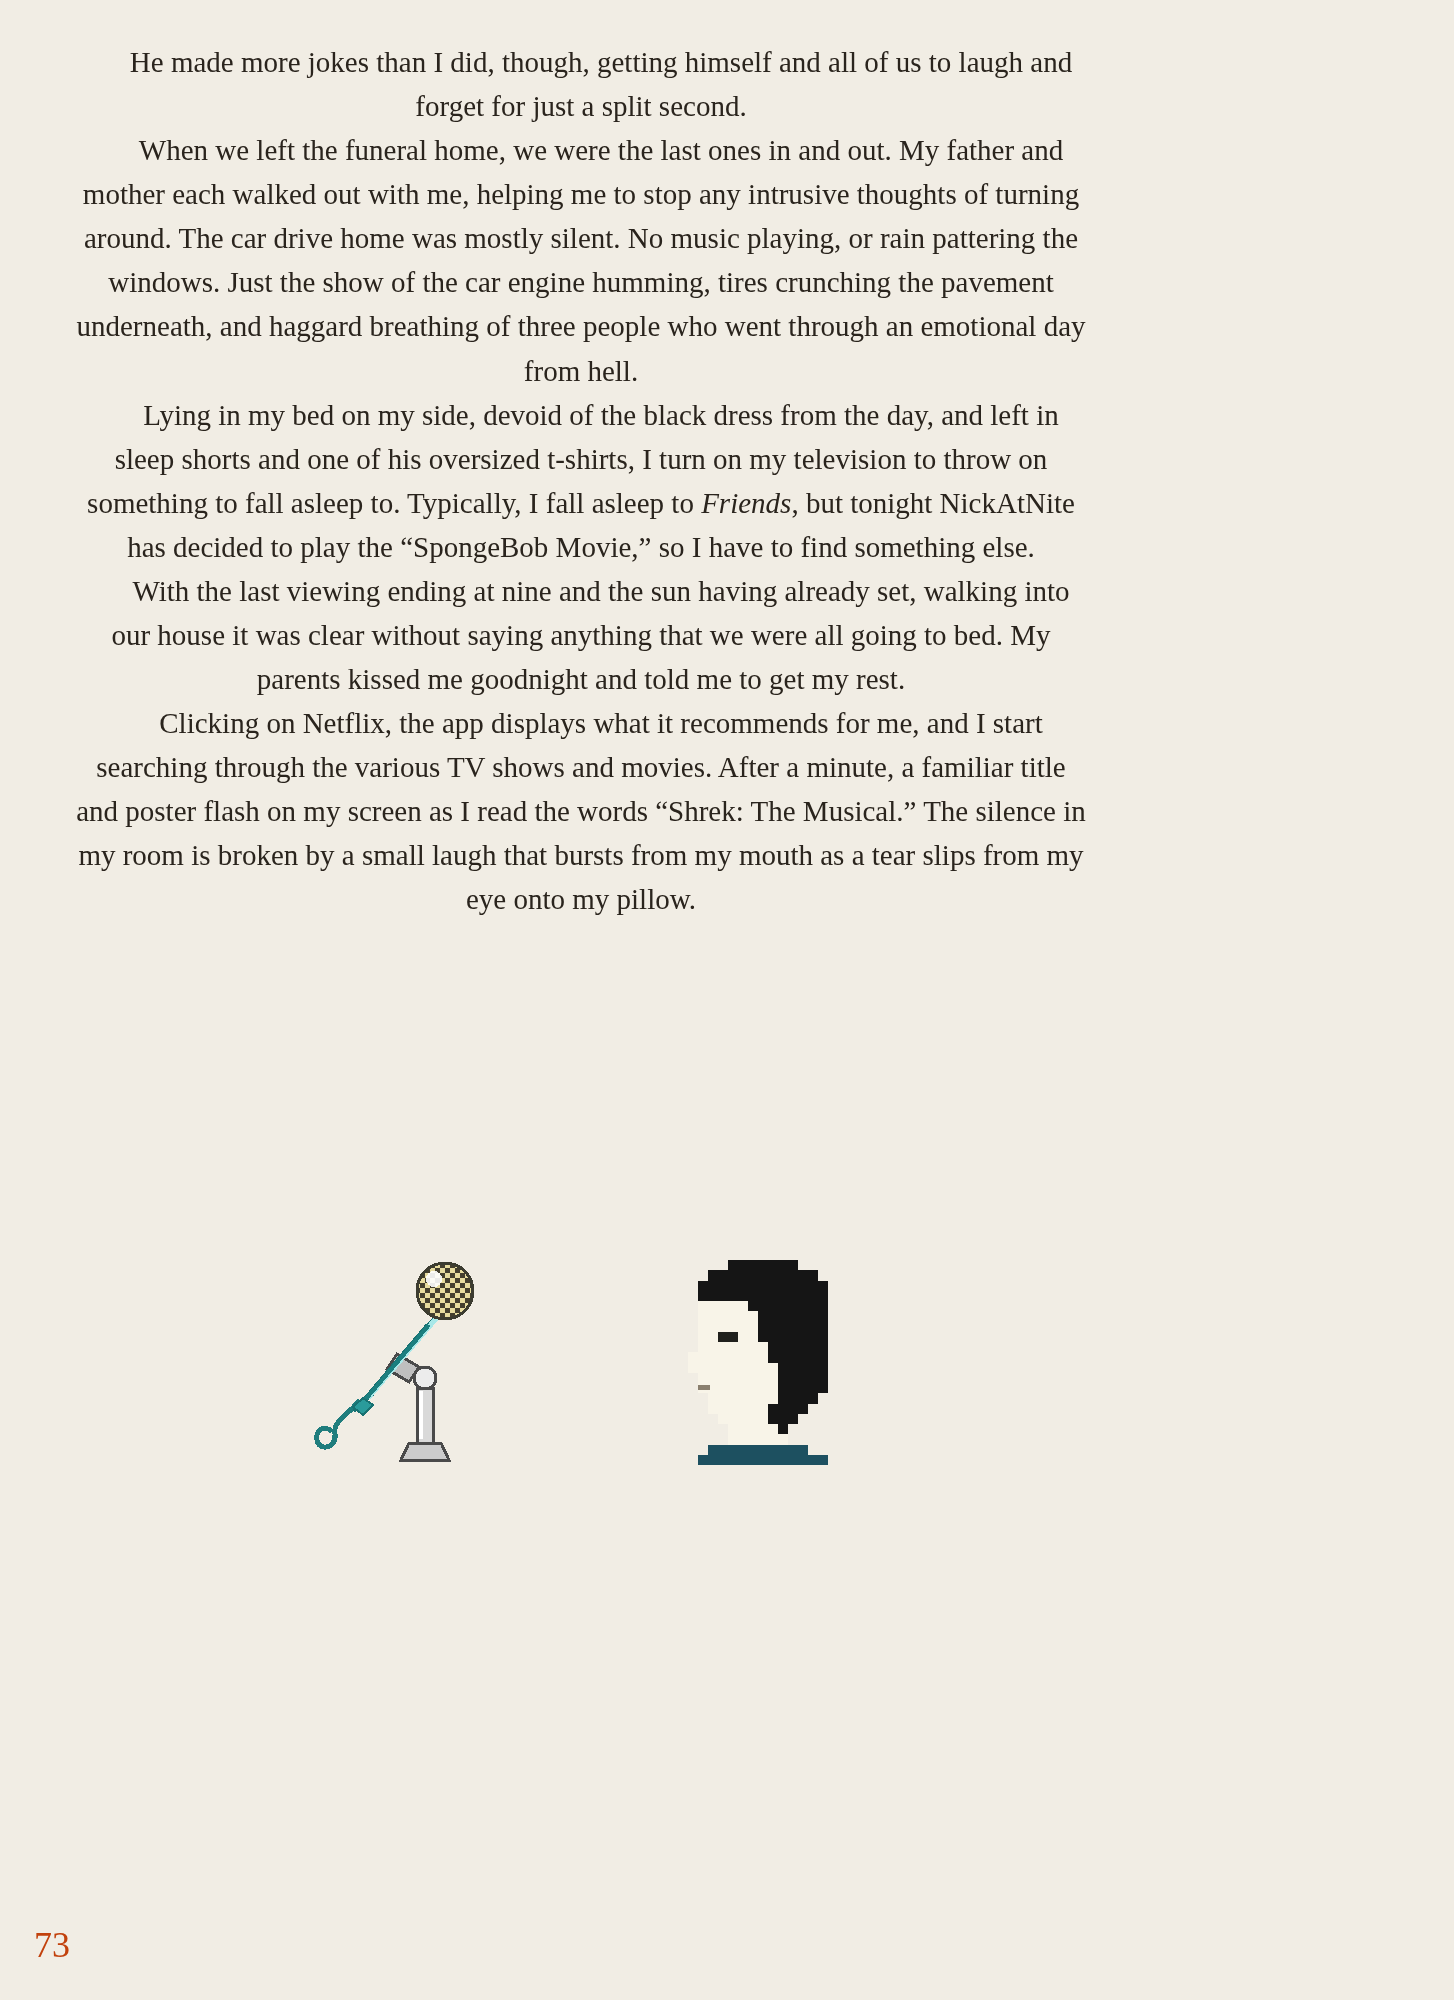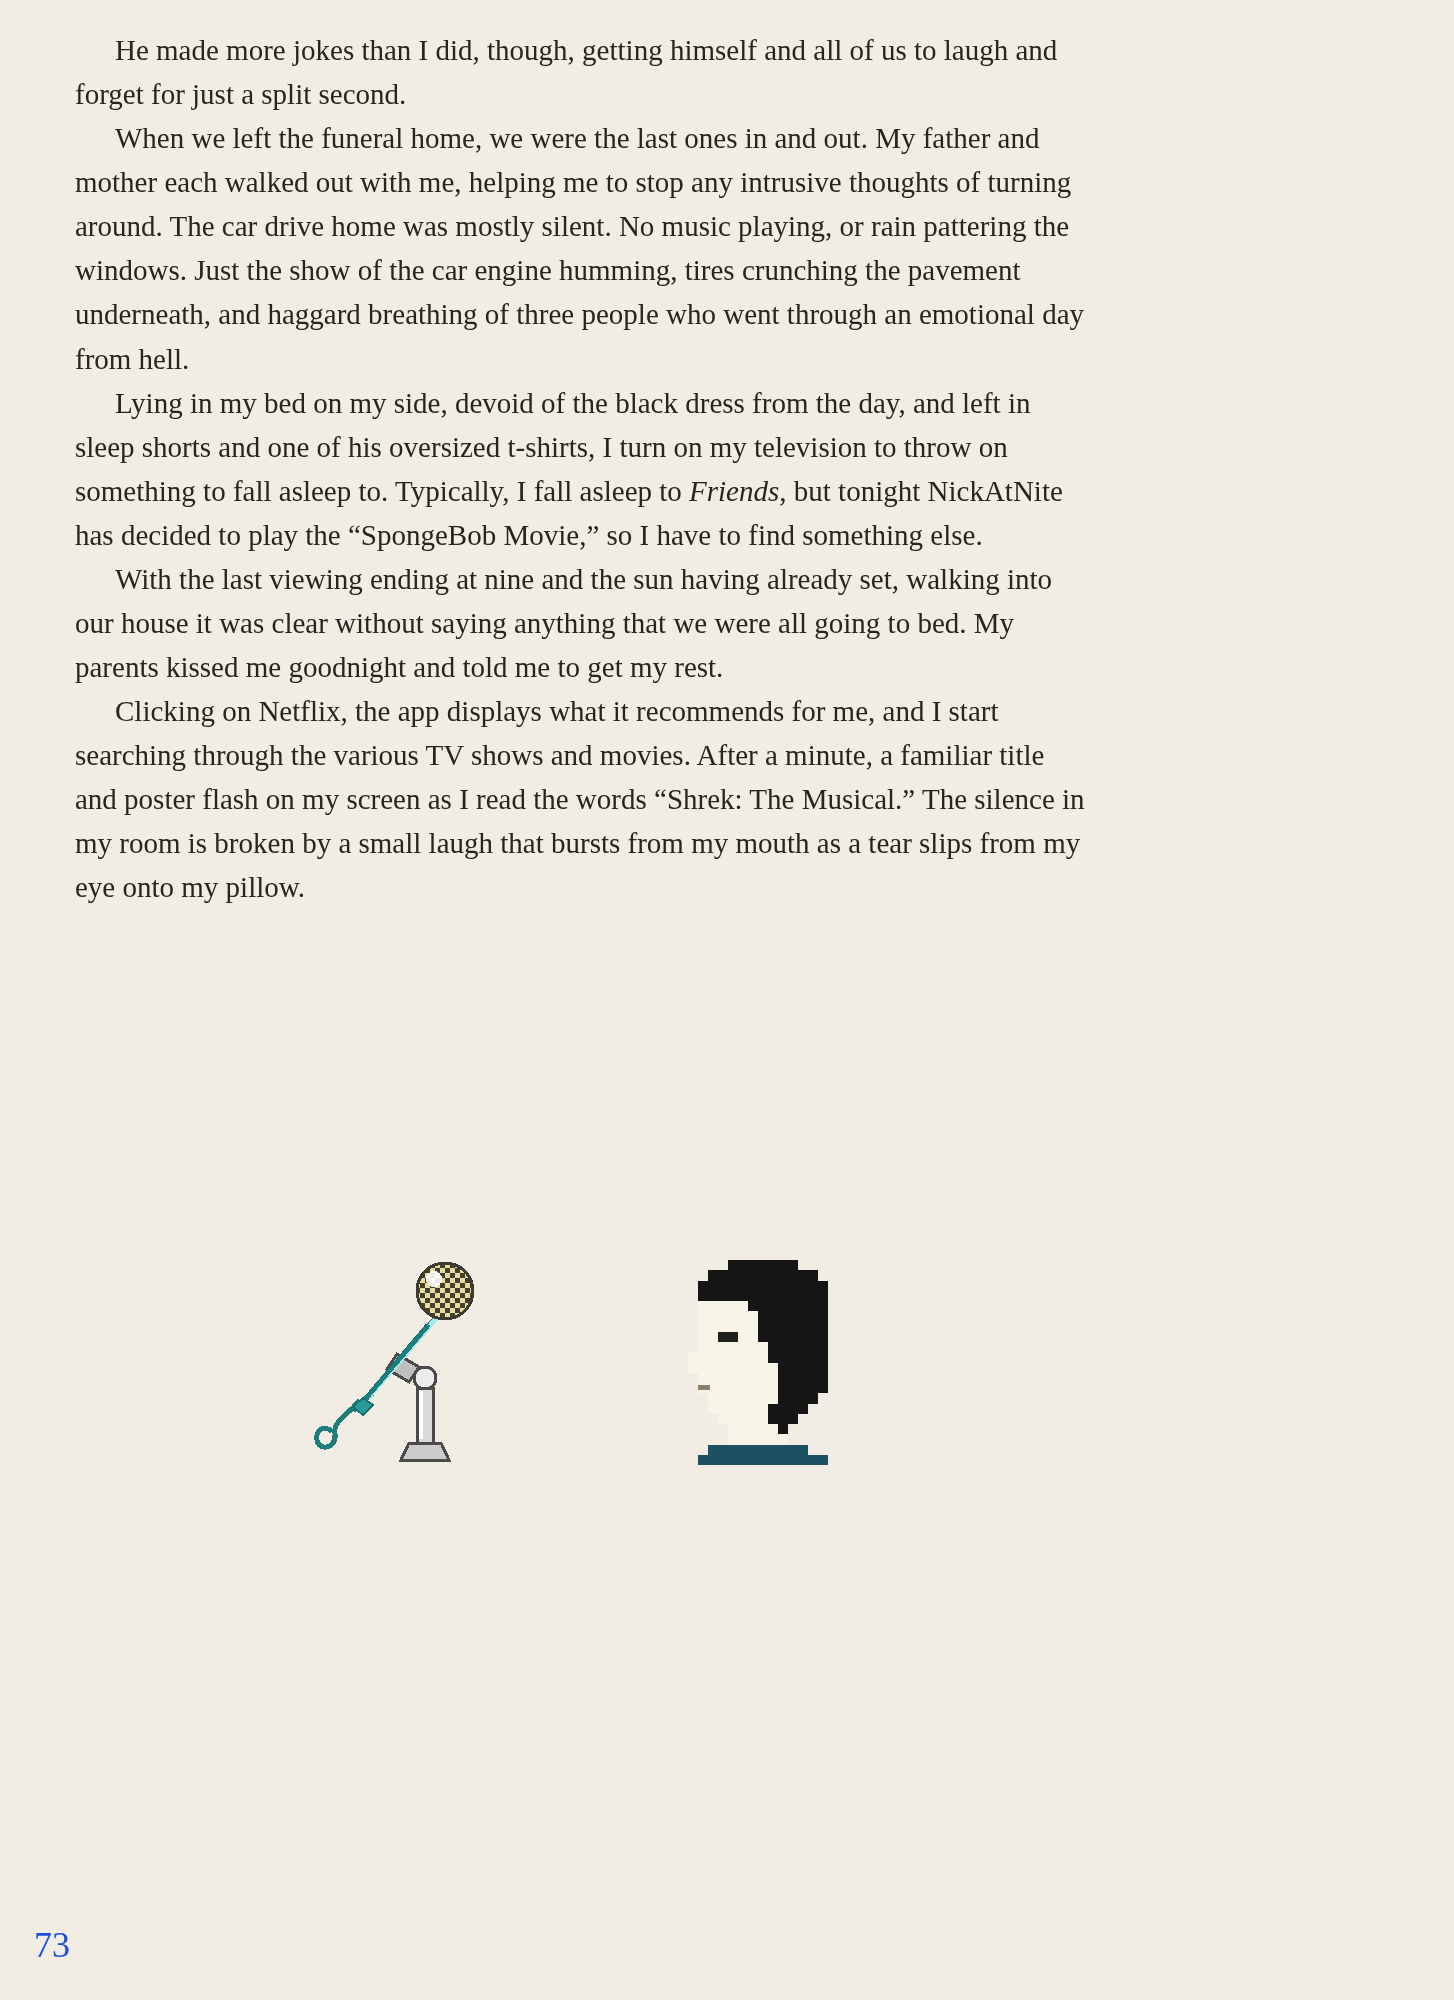--- a/index.html
+++ b/index.html
@@ -7,42 +7,42 @@
     width: 1454px;
     height: 2000px;
     background: #f1ede4;
     color: #2a241d;
     font-family: "Liberation Serif", serif;
     position: relative;
     overflow: hidden;
   }
   .text-block {
     position: absolute;
-    top: 28px;
+    top: 40px;
     left: 75px;
     width: 1012px;
     font-size: 29px;
     line-height: 1.52;
-    text-align: left;
+    text-align: center;
   }
   .text-block p {
     margin: 0;
     text-indent: 40px;
   }
   .italic { font-style: italic; }
   .lyric { font-style: italic; }
   .art svg { position: absolute; }
   .mic-svg  { left: 305px; top: 1258px; }
   .head-svg { left: 688px; top: 1260px; }
   .page-number {
     position: absolute;
     left: 34px;
     bottom: 34px;
     font-size: 36px;
-    color: #1d4ed8;
+    color: #c2410c;
   }
 </style>
 </head>
 <body>
 
 <div class="text-block">
   <p>He made more jokes than I did, though, getting himself and all of us to laugh and forget for just a split second.</p>
   <p>When we left the funeral home, we were the last ones in and out. My father and mother each walked out with me, helping me to stop any intrusive thoughts of turning around. The car drive home was mostly silent. No music playing, or rain pattering the windows. Just the show of the car engine humming, tires crunching the pavement underneath, and haggard breathing of three people who went through an emotional day from hell.</p>
   <p><span>Lying in my bed on my side, devoid of the black dress from the day, and left in sleep shorts and one of his oversized t-shirts, I turn on my television to throw on something to fall asleep to. Typically, I fall asleep to </span><span class="italic">Friends</span><span>, but tonight NickAtNite has decided to play the “SpongeBob Movie,”  so I have to find something else.</span></p>
   <p>With the last viewing ending at nine and the sun having already set, walking into our house it was clear without saying anything that we were all going to bed. My parents kissed me goodnight and told me to get my rest.</p>

